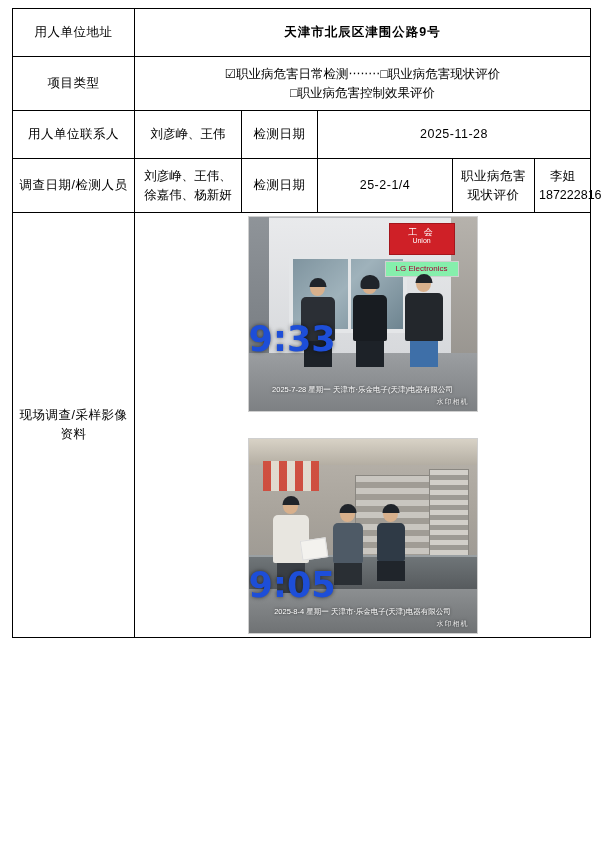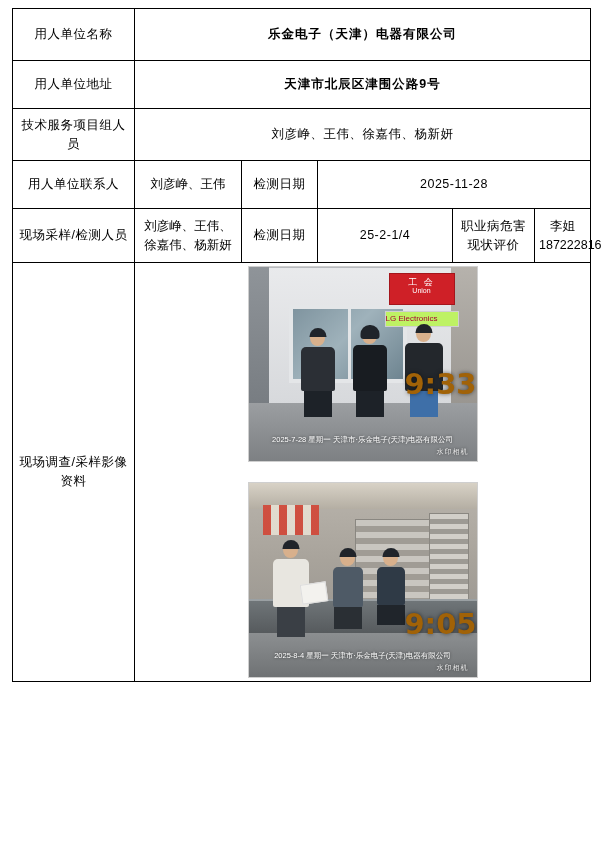--- a/index.html
+++ b/index.html
@@ -60,21 +60,21 @@
   .type-line { white-space: nowrap; }
   .contact-value { font-size: 11.5px; }
   .media-cell {
     padding: 6px 0 8px 0;
     vertical-align: middle;
   }
   .photos {
     display: flex;
     flex-direction: column;
     align-items: center;
-    gap: 20px;
+    gap: 26px;
   }
   
   .photo {
     position: relative;
     width: 230px;
     height: 196px;
     overflow: hidden;
     border: 1px solid #cfcfcf;
   }
   .ph1-sky {
@@ -105,22 +105,22 @@
   }
   .ph1-sign {
     position: absolute; right: 22px; top: 6px; width: 66px; height: 32px;
     background: #cf2027; border: 1px solid #a4161c;
     color: #fff; font-size: 9px; text-align: center; line-height: 1.15;
     padding-top: 3px; letter-spacing: 2px;
   }
   .ph1-sign small { display:block; font-size:7px; letter-spacing:0; }
   .ph1-logo {
     position: absolute; right: 18px; top: 44px; width: 74px; height: 16px;
-    background: #bef264; border: 1px solid #d0d0d0;
-    color: #a50034; font-size: 8px; text-align: left; line-height: 14px;
+    background: #86efac; border: 1px solid #d0d0d0;
+    color: #a50034; font-size: 8px; text-align: center; line-height: 14px;
   }
   .ph1-ground {
     position: absolute; left:0; bottom:0; width:100%; height:58px;
     background: linear-gradient(#9b9ea1, #7d8083);
   }
   .ph1-curb {
     position: absolute; left:0; bottom:52px; width:100%; height:6px;
     background:#c9ccce;
   }
   .person { position:absolute; bottom:44px; }
@@ -131,21 +131,21 @@
   .p1 { left: 52px; }
   .p1 .p-body { height:44px; background:#2b2f35; }
   .p2 { left: 104px; }
   .p2 .p-body { height:46px; background:#181c21; }
   .p2 .p-hair { height:14px; top:-3px; width:19px; border-radius:9px 9px 3px 3px; }
   .p3 { left: 156px; }
   .p3 .p-body { height:48px; background:#23272c; width:38px; }
   .p3 .p-legs { background:#3e6fa8; }
   .ph-time {
     position: absolute; left: 0; right: 0; top: 96px;
-    text-align: right; color: #a16207; font-size: 29px; font-weight: bold;
+    text-align: left; color: #1d4ed8; font-size: 35px; font-weight: bold;
     text-shadow: 0 0 4px rgba(0,0,0,.55);
     font-family: "DejaVu Sans", sans-serif;
   }
   .ph2-time { top: 120px; }
   .ph-stamp {
     position: absolute; left: 4px; right: 4px; bottom: 16px;
     text-align: center; color: #fff; font-size: 7.5px;
     text-shadow: 0 0 3px rgba(0,0,0,.7);
     white-space: nowrap;
   }
@@ -209,46 +209,45 @@
     <colgroup>
       <col style="width:122px">
       <col style="width:107px">
       <col style="width:76px">
       <col style="width:135px">
       <col style="width:82px">
       <col style="width:56px">
     </colgroup>
 
     <tbody>
-        <tr>
-      <td class="label-cell">用人单位名称</td>
-      <td colspan="5" class="big-value" style="height:52px">乐金电子（天津）电器有限公司</td>
-    </tr>
 
     <tr>
       <td class="label-cell">用人单位地址</td>
       <td colspan="5" class="big-value" style="height:48px">天津市北辰区津围公路9号</td>
     </tr>
 
-
-
-    <tr>
-      <td class="label-cell">技术服务项目组人员</td>
-      <td colspan="5" class="mid-value" style="height:52px">刘彦峥、王伟、徐嘉伟、杨新妍</td>
-    </tr>
+    <tr>
+      <td class="label-cell">项目类型</td>
+      <td colspan="5" class="type-cell" style="height:54px">
+        <div class="type-line">☑职业病危害日常检测‧‧‧‧‧‧‧‧□职业病危害现状评价</div>
+        <div class="type-line">□职业病危害控制效果评价</div>
+      </td>
+    </tr>
+
+
 
     <tr>
       <td class="label-cell">用人单位联系人</td>
       <td class="small-value">刘彦峥、王伟</td>
       <td class="label-cell" style="height:48px">检测日期</td>
       <td colspan="3" class="mid-value">2025-11-28</td>
     </tr>
 
     <tr>
-      <td class="label-cell">现场采样/检测人员</td>
+      <td class="label-cell">调查日期/检测人员</td>
       <td class="small-value" style="height:54px">刘彦峥、王伟、徐嘉伟、杨新妍</td>
       <td class="label-cell">检测日期</td>
       <td class="mid-value">25-2-1/4</td>
       <td class="label-cell">职业病危害现状评价</td>
       <td class="small-value">李姐18722281688</td>
     </tr>
 
     <tr>
       <td class="label-cell">现场调查/采样影像资料</td>
       <td colspan="5" class="media-cell">

